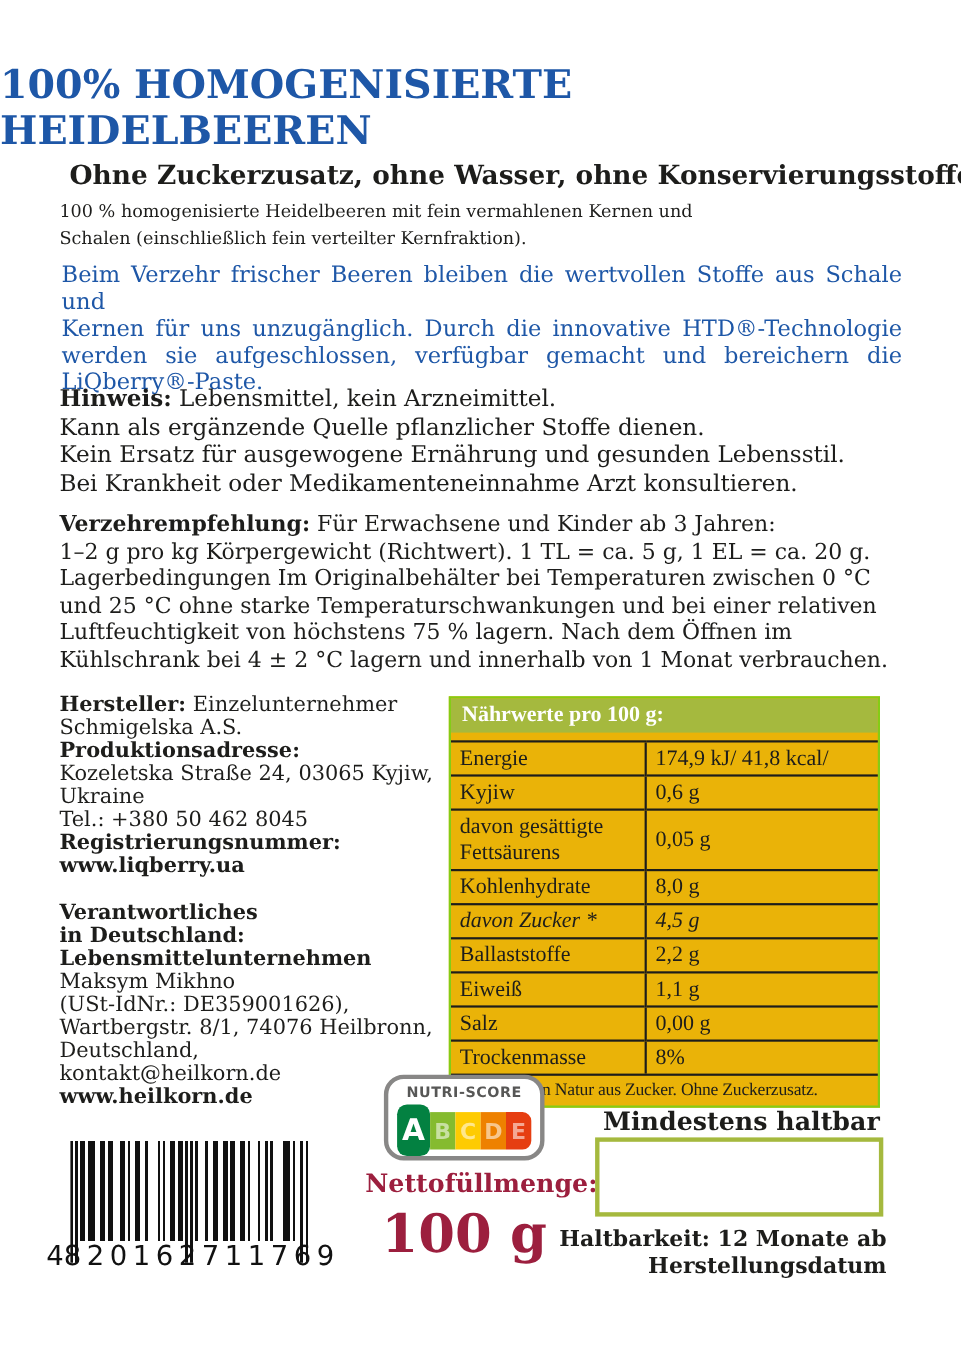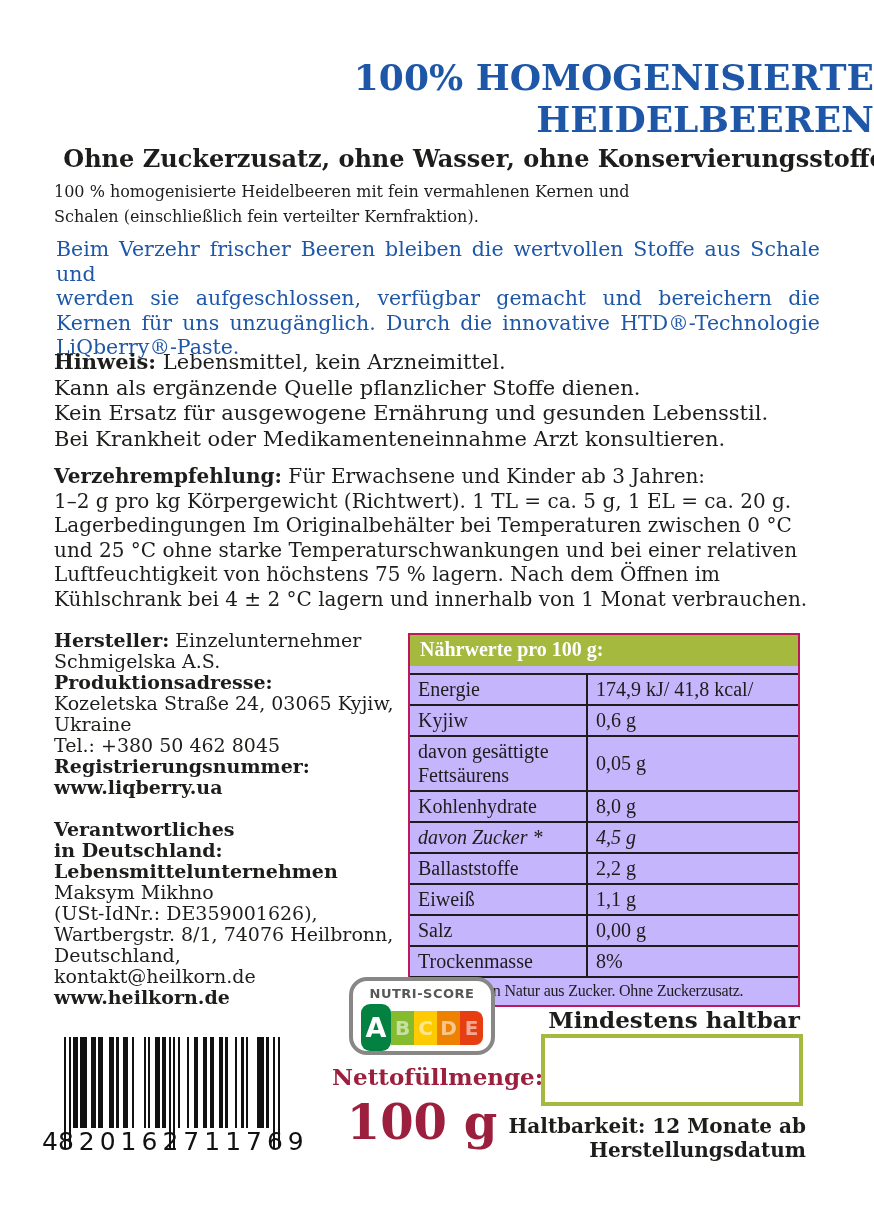--- a/index.html
+++ b/index.html
@@ -1,38 +1,38 @@
 <!DOCTYPE html>
 <html style="--blue: #1e57a7; --green: #a5b93e; --red: #9c1f3e;"><head>
 <meta charset="utf-8">
 <style>
   html,body { margin:0; padding:0; background:#ffffff; }
   .page { position:relative; width:874px; height:1228px; background:#fff;
           font-family:"DejaVu Serif", serif; color:#1d1d1b; overflow:hidden; }
 
-  .title { position:absolute; top:56px; left:0; width:874px; text-align:right;
+  .title { position:absolute; top:56px; left:0; width:874px; text-align:left;
            color:var(--blue,#1e57a7); font-weight:bold; font-size:36px; line-height:42px; }
   .subtitle { position:absolute; top:144px; left:0; width:874px; text-align:center;
               font-weight:bold; font-size:24px;margin-left:37px; }
 
   .intro { position:absolute; top:179px; left:54px; width:784px; font-size:16px; line-height:25px; }
   .htd   { position:absolute; top:237px; left:56px; width:764px; color:var(--blue,#1e57a7);
            font-size:20.5px; line-height:24.5px; }
   .jline { text-align:justify; text-align-last:justify; }
 
   .hinweis { position:absolute; top:349px; left:54px; width:784px; font-size:21px; line-height:25.5px; }
   .verzehr { position:absolute; top:464px; left:54px; width:792px; font-size:20px; line-height:24.5px; }
   .b { font-weight:bold; }
 
   .leftcol { position:absolute; top:630px; left:54px; width:362px; font-size:19px; line-height:21px; }
   .blockgap { height:21px; }
 
   
   .ntable { position:absolute; left:408px; top:633px; width:392px; box-sizing:border-box;
-            border:2px solid #be185d; background:#c4b5fd; font-family:"Liberation Serif", serif; }
+            border:2px solid #84cc16; background:#eab308; font-family:"Liberation Serif", serif; }
   .nheader { background:var(--green,#a5b93e); color:#fff; font-weight:bold; font-size:20px;
              padding:3px 10px 5px; margin-bottom:7px; }
   .ntable table { width:100%; border-collapse:collapse; table-layout:fixed; }
   .ntable td { border-top:2px solid #1d1d1b; padding:2px 8px 3px; font-size:20px;
                line-height:1.2; vertical-align:middle; }
   td.nval { border-left:2px solid #1d1d1b; width:50%; white-space:nowrap; overflow:hidden; }
   .it { font-style:italic; font-size:18px; }
   .nfoot { border-top:2px solid #1d1d1b; padding:4px 4px 5px 7px; font-size:16px;
            letter-spacing:-0.2px; white-space:nowrap; overflow:hidden; }
 
@@ -82,22 +82,22 @@
 
   <div class="subtitle">Ohne Zuckerzusatz, ohne Wasser, ohne Konservierungsstoffe</div>
 
   <div class="intro">
     <div>100 % homogenisierte Heidelbeeren mit fein vermahlenen Kernen und</div>
     <div>Schalen (einschließlich fein verteilter Kernfraktion).</div>
   </div>
 
   <div class="htd">
     <div class="jline">Beim Verzehr frischer Beeren bleiben die wertvollen Stoffe aus Schale und</div>
+    <div class="jline">Kernen für uns unzugänglich. Durch die innovative HTD®-Technologie</div>
     <div class="jline">werden sie aufgeschlossen, verfügbar gemacht und bereichern die</div>
-    <div class="jline">Kernen für uns unzugänglich. Durch die innovative HTD®-Technologie</div>
     <div>LiQberry®-Paste.</div>
   </div>
 
   <div class="hinweis">
     <div><span class="b">Hinweis:</span><span> Lebensmittel, kein Arzneimittel.</span></div>
     <div>Kann als ergänzende Quelle pflanzlicher Stoffe dienen.</div>
     <div>Kein Ersatz für ausgewogene Ernährung und gesunden Lebensstil.</div>
     <div>Bei Krankheit oder Medikamenteneinnahme Arzt konsultieren.</div>
   </div>
 

